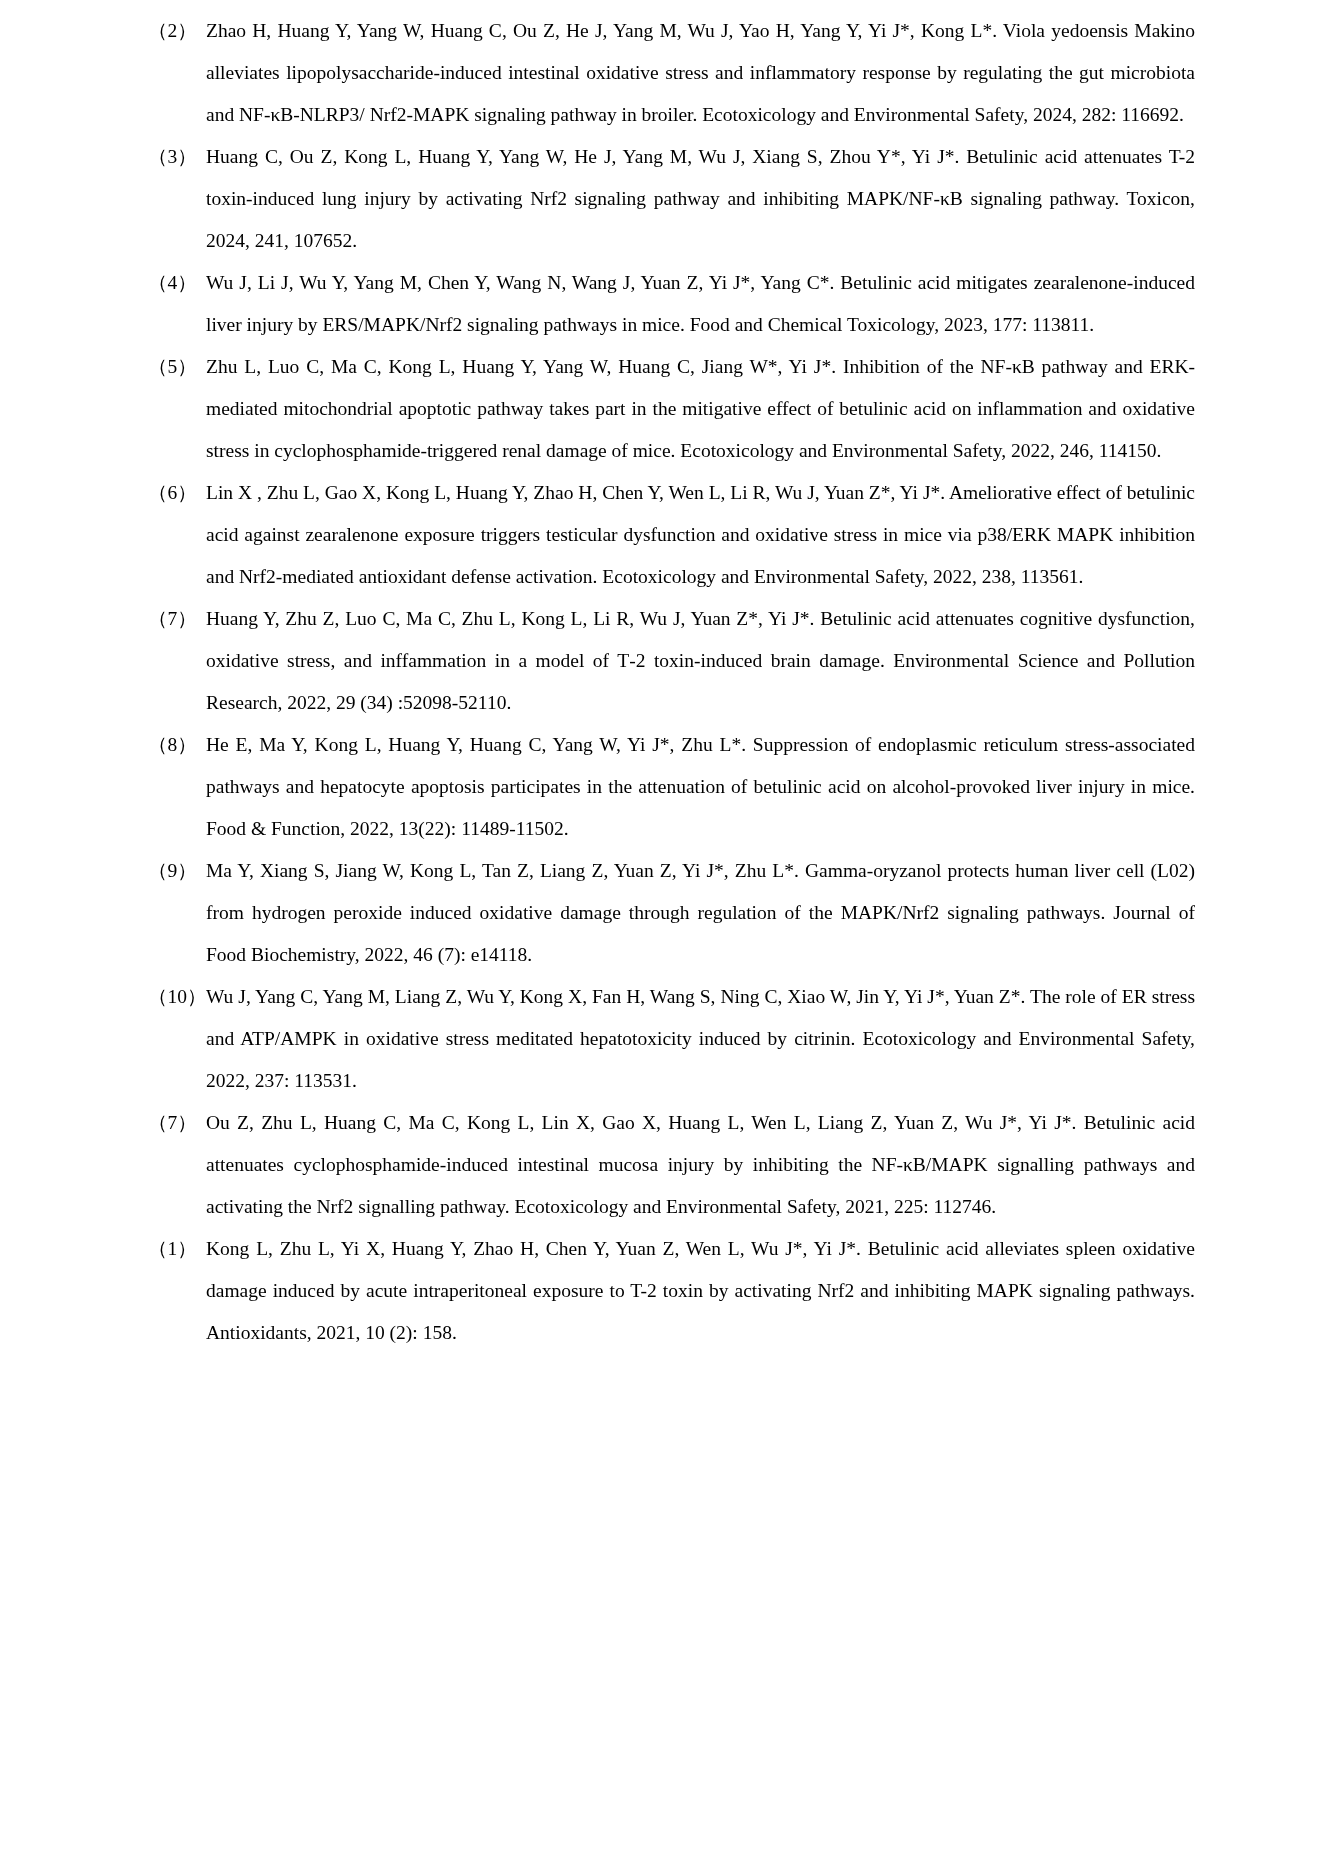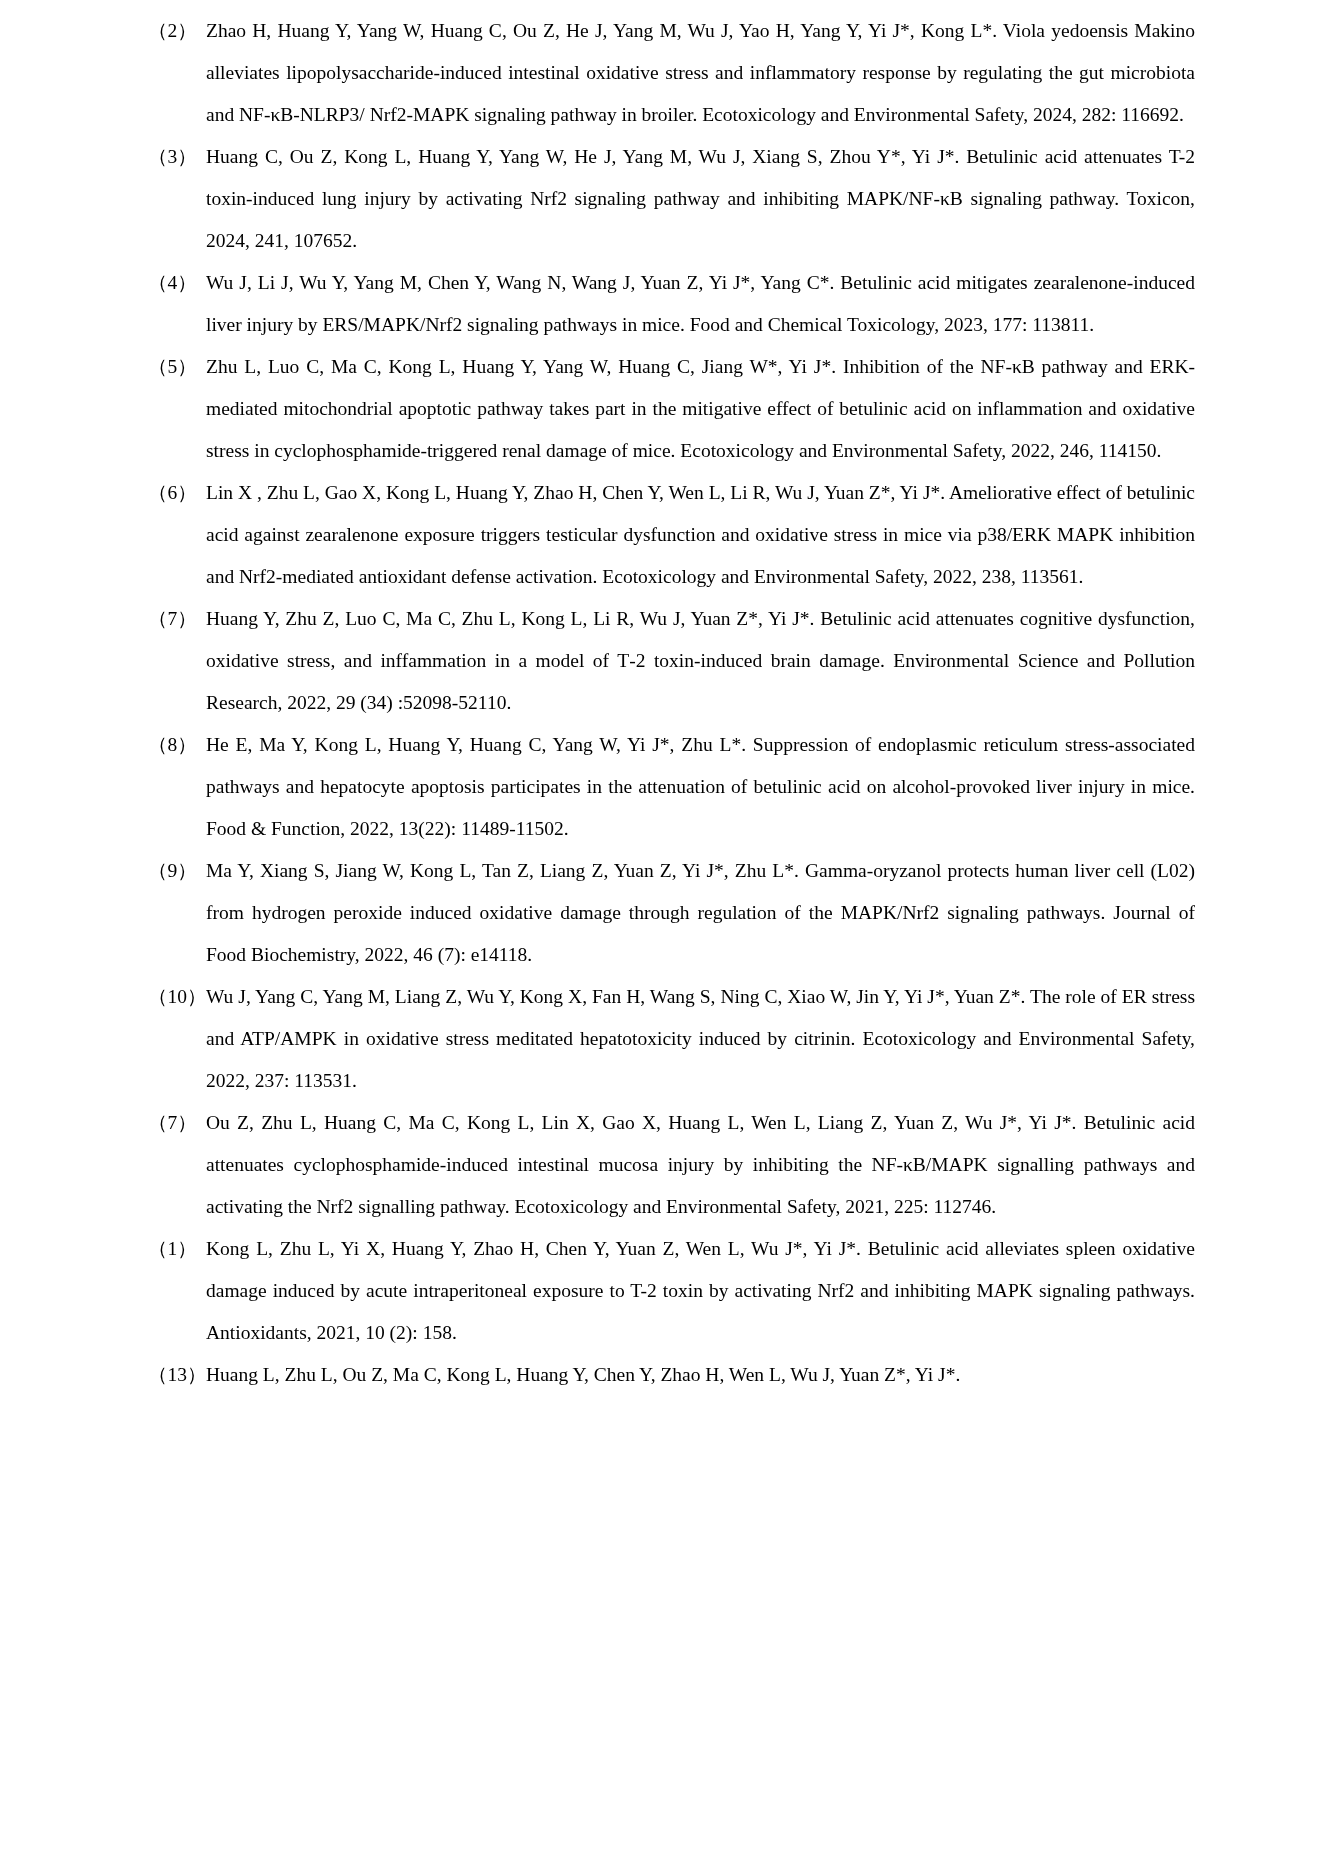--- a/index.html
+++ b/index.html
@@ -99,18 +99,14 @@
         <span class="txt">Wu J, Yang C, Yang M, Liang Z, Wu Y, Kong X, Fan H, Wang S, Ning C, Xiao W, Jin Y, <b>Yi J</b>*, Yuan Z*. The role of ER stress and ATP/AMPK in oxidative stress meditated hepatotoxicity induced by citrinin. Ecotoxicology and Environmental Safety, 2022, 237: 113531.</span>
       </div>
       <div class="entry numbered">
         <span class="num">（7）</span>
         <span class="txt">Ou Z, Zhu L, Huang C, Ma C, Kong L, Lin X, Gao X, Huang L, Wen L, Liang Z, Yuan Z, Wu J*, <b>Yi J</b>*. Betulinic acid attenuates cyclophosphamide-induced intestinal mucosa injury by inhibiting the NF-κB/MAPK signalling pathways and activating the Nrf2 signalling pathway. Ecotoxicology and Environmental Safety, 2021, 225: 112746.</span>
       </div>
       <div class="entry numbered">
         <span class="num">（1）</span>
         <span class="txt">Kong L, Zhu L, Yi X, Huang Y, Zhao H, Chen Y, Yuan Z, Wen L, Wu J*, <b>Yi J</b>*. Betulinic acid alleviates spleen oxidative damage induced by acute intraperitoneal exposure to T-2 toxin by activating Nrf2 and inhibiting MAPK signaling pathways. Antioxidants, 2021, 10 (2): 158.</span>
       </div>
-      <div class="entry numbered">
-        <span class="num">（13）</span>
-        <span class="txt">Huang L, Zhu L, Ou Z, Ma C, Kong L, Huang Y, Chen Y, Zhao H, Wen L, Wu J, Yuan Z*, <b>Yi J</b>*.</span>
-      </div>
     </div>
 </div>
 
 </body></html>

